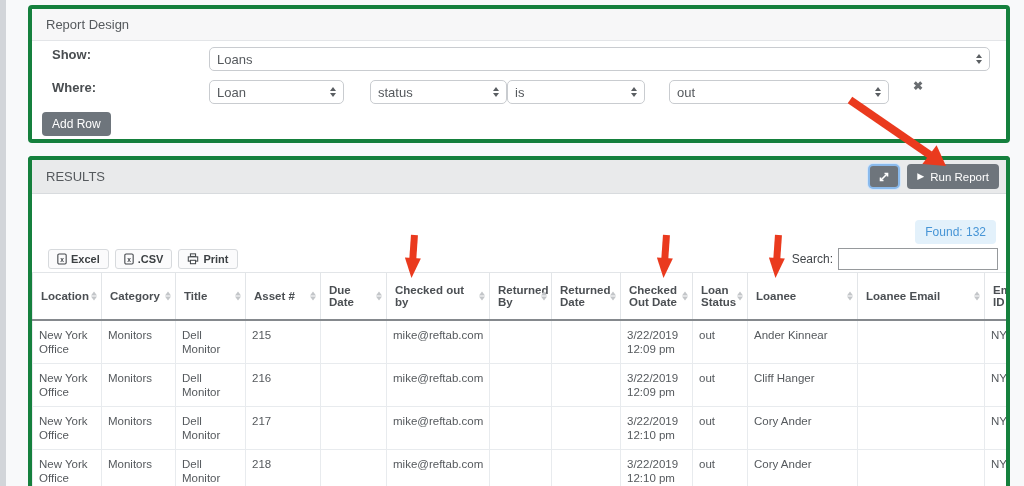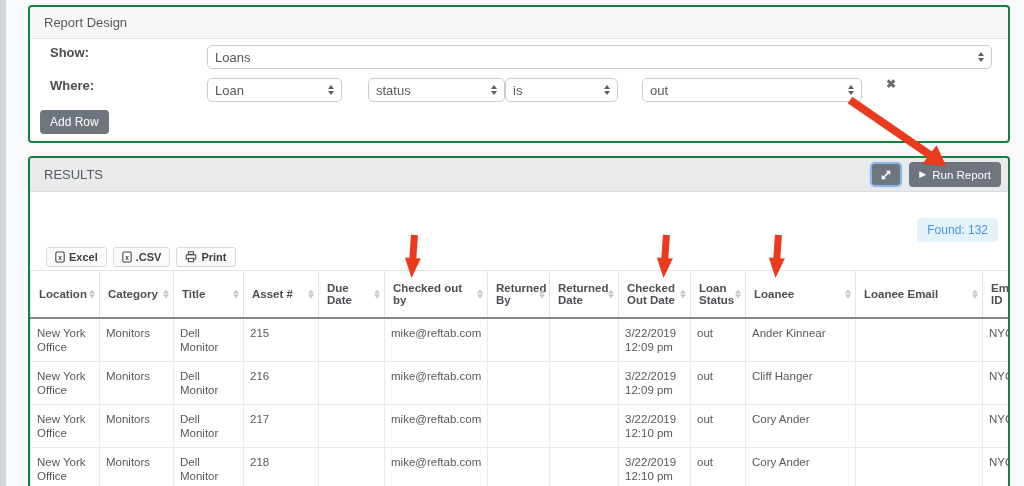--- a/index.html
+++ b/index.html
@@ -1,42 +1,42 @@
 <!DOCTYPE html>
 <html><head>
 <meta charset="utf-8">
 <style>
   html,body{margin:0;padding:0}
   .page{position:relative;width:1024px;height:486px;background:#f8f9fa;overflow:hidden;
         font-family:"Liberation Sans",sans-serif;color:#54585c}
   .edge{position:absolute;left:0;top:0;width:6px;height:100%;background:#d2d5d9}
 
   .panel{position:absolute;left:28px;width:982px;background:#fff;
-         border:2px solid #15803d;border-radius:4px;box-sizing:border-box}
+         border:4px solid #15803d;border-radius:4px;box-sizing:border-box}
   .panel1{top:5px;height:138px}
   .panel2{top:156px;height:330px;border-bottom:none;border-radius:4px 4px 0 0;overflow:hidden}
 
   .p1-header{background:#f7f7f8;border-bottom:1px solid #e3e5e8;border-radius:4px 4px 0 0;
              padding:8px 14px;font-size:13px;color:#55595d}
   .p2-header{background:#e9eaeb;border-bottom:1px solid #d8dbde;height:34px;
              display:flex;align-items:center;justify-content:space-between;
              padding:0 7px 0 14px;box-sizing:border-box;font-size:13px;color:#55595d}
 
   .form-row{position:absolute;left:20px;right:16px;height:26px;display:flex;align-items:flex-start}
   .row-show{top:38px}
   .row-where{top:71px}
   .flabel{font-weight:bold;font-size:13px;color:#494d50;width:157px;flex:0 0 157px}
 
   .sel{height:24px;box-sizing:border-box;border:1px solid #c9ccd0;border-radius:5px;background:#fff;
        display:flex;align-items:center;justify-content:space-between;padding:0 7px;
        font-size:13px;color:#55595d;cursor:pointer}
   .sel-show{flex:1}
   .w1{width:135px;margin-right:26px}
   .w2{width:137px;}
-  .w3{width:113px;margin-right:24px}
+  .w3{width:138px;margin-right:24px}
   .w4{width:220px}
   .caret{display:flex;flex-direction:column;align-items:center;margin-left:6px}
   .caret i{display:block;width:0;height:0;border-left:3.5px solid transparent;border-right:3.5px solid transparent}
   .caret .tu{border-bottom:4.5px solid #5a5e62;margin-bottom:2px}
   .caret .td{border-top:4.5px solid #5a5e62}
 
   .remove-x{margin-left:24px;font-size:12px;color:#696d71;font-weight:bold;cursor:pointer;line-height:1}
 
   .btn-dark{background:#6e757c;color:#fff;border:none;border-radius:4px;cursor:pointer;
             font-family:"Liberation Sans",sans-serif}
@@ -169,20 +169,24 @@
           <span>.CSV</span>
         </button>
         <button class="exp-btn">
           <svg width="12" height="12" viewBox="0 0 14 14">
             <rect x="4" y="1" width="6" height="3" fill="none" stroke="#43474b" stroke-width="1.2"></rect>
             <rect x="1.5" y="4.5" width="11" height="5" fill="none" stroke="#43474b" stroke-width="1.2"></rect>
             <rect x="4" y="8.5" width="6" height="4" fill="#fff" stroke="#43474b" stroke-width="1.2"></rect>
           </svg>
           <span>Print</span>
         </button>
+      </div>
+      <div class="search-group">
+        <label>Search:</label>
+        <input type="text" value="" style="">
       </div>
     </div>
 
     <div class="table-wrap">
       <table id="results-table">
           <colgroup>
             <col style="width: 69px;">
             <col style="width: 74px;">
             <col style="width: 70px;">
             <col style="width: 75px;">

